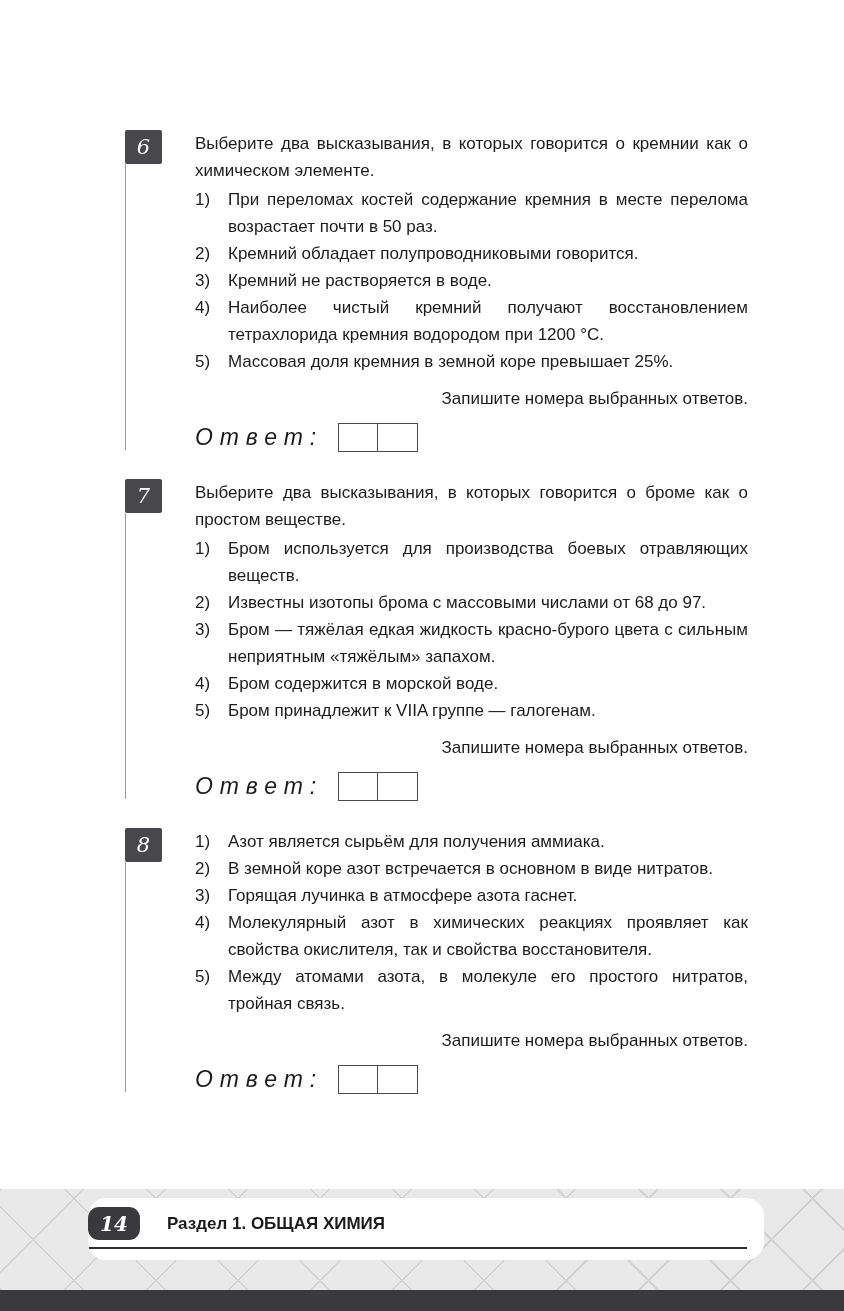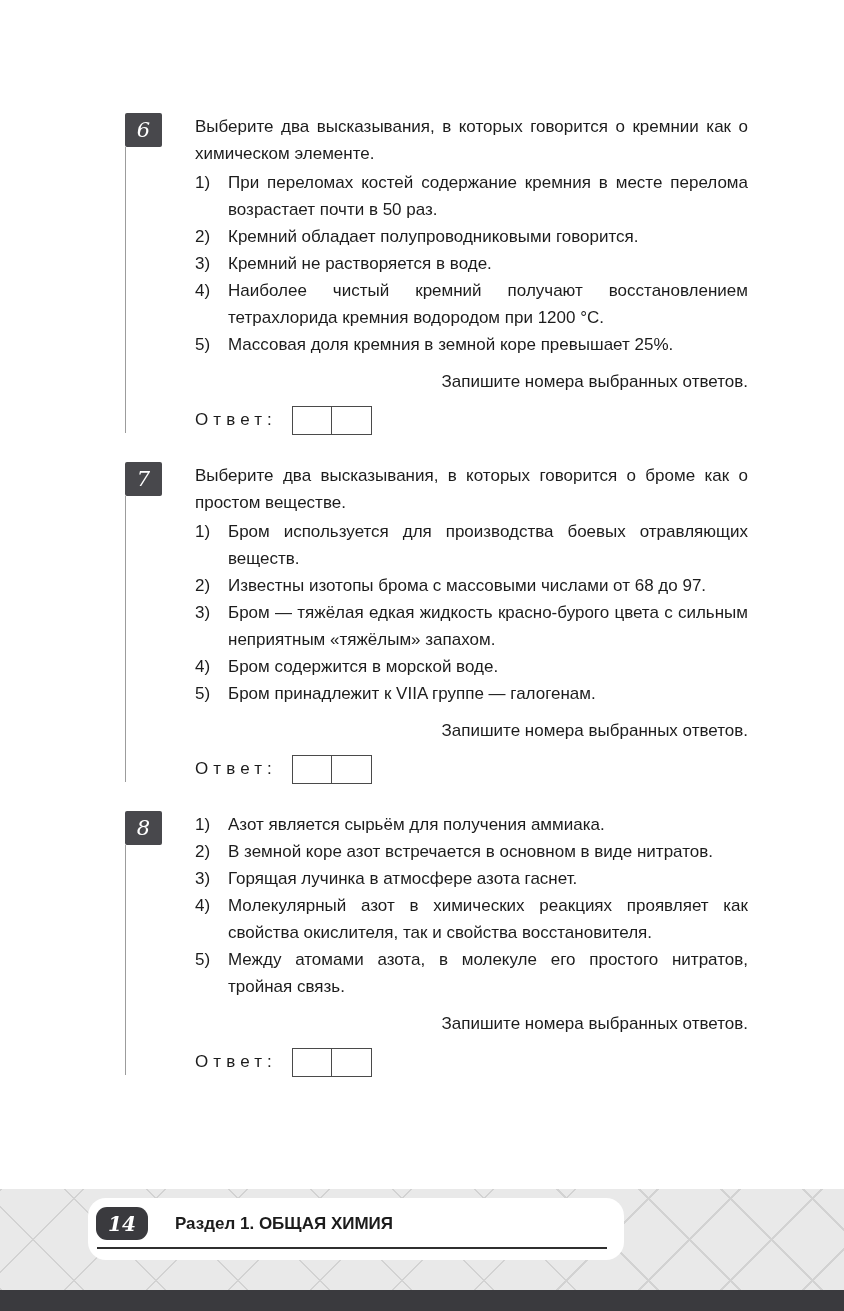--- a/index.html
+++ b/index.html
@@ -30,54 +30,54 @@
     font-style: italic;
     font-size: 21px;
     border-radius: 2px;
   }
   .q-rail {
     position: absolute; left: 0; top: 34px; bottom: 2px;
     width: 1px; background: #9c9c9c;
   }
 
   .q-prompt {
-    margin: 3px 0 2px;
+    margin: 20px 0 2px;
     font-size: 17px; line-height: 27px;
     text-align: justify;
   }
   .q-options { margin: 0; padding: 0; list-style: none; }
   .q-option { display: flex; font-size: 17px; line-height: 27px; }
   .opt-num { flex: 0 0 33px; }
   .opt-text { flex: 1; text-align: justify; }
 
   .q-instruction { margin: 10px 0 0; font-size: 17px; line-height: 27px; text-align: right; }
 
   .answer-row { margin-top: 10px; display: flex; align-items: center; height: 30px; }
-  .answer-label { font-size: 17px; letter-spacing: 0.30em; margin-right: 15px; white-space: nowrap; }
+  .answer-label { font-size: 23px; letter-spacing: 0.30em; margin-right: 15px; white-space: nowrap; font-style: italic; }
   .answer-boxes { display: inline-flex; }
   .answer-box { width: 40px; height: 29px; border: 1px solid #4a4a4a; background: #fff; }
   .answer-box + .answer-box { border-left: none; }
 
   
   .decor-strip {
     position: absolute; left: 0; bottom: 21px; width: 100%; height: 101px;
     background-color: #e9e9e9;
     background-image:
       repeating-linear-gradient(45deg,  #d2d2d2 0 2px, transparent 2px 58px),
       repeating-linear-gradient(135deg, #d2d2d2 0 2px, transparent 2px 58px);
   }
   .bottom-bar {
     position: absolute; left: 0; bottom: 0; width: 100%; height: 21px;
     background: #3a3a3e;
   }
 
   .footer-plate {
-    position: absolute; left: 88px; top: 1198px; width: 536px; height: 62px;
+    position: absolute; left: 88px; top: 1198px; width: 676px; height: 62px;
     background: #ffffff; border-radius: 18px;
-    padding: 9px 16px 0 8px;
+    padding: 9px 16px 0 0;
   }
   .footer-row { display: flex; align-items: center; gap: 27px; }
   .page-badge {
     min-width: 52px; height: 33px;
     background: #3a3a3e; border-radius: 11px;
     color: #ffffff;
     display: flex; align-items: center; justify-content: center;
     font-family: "DejaVu Serif", serif;
     font-style: italic; font-weight: bold;
     font-size: 20px;

